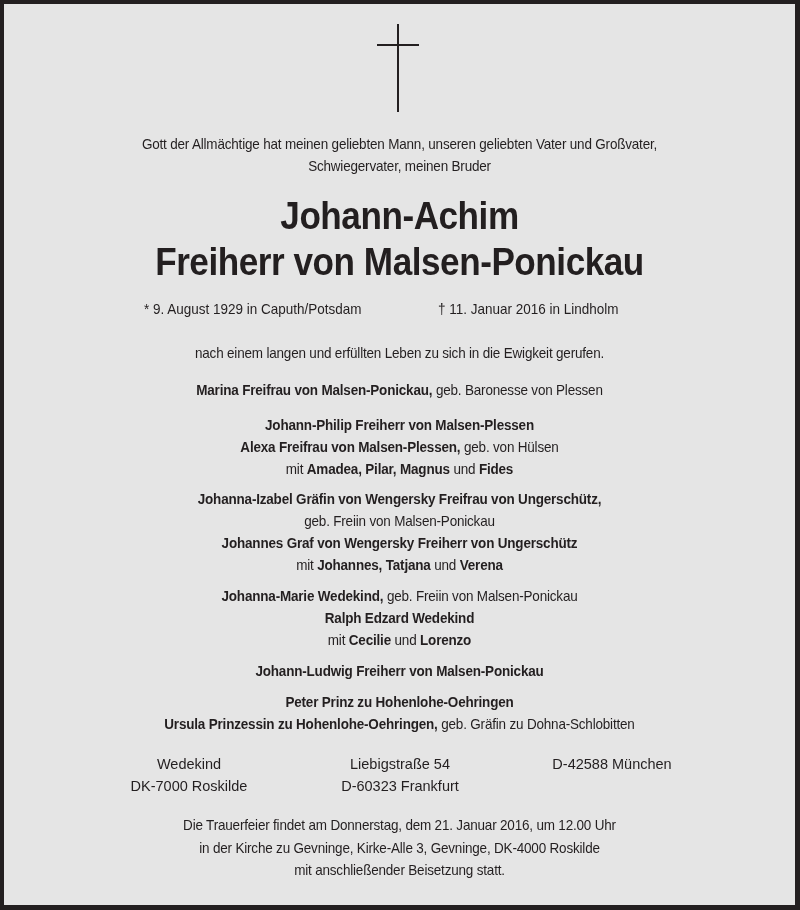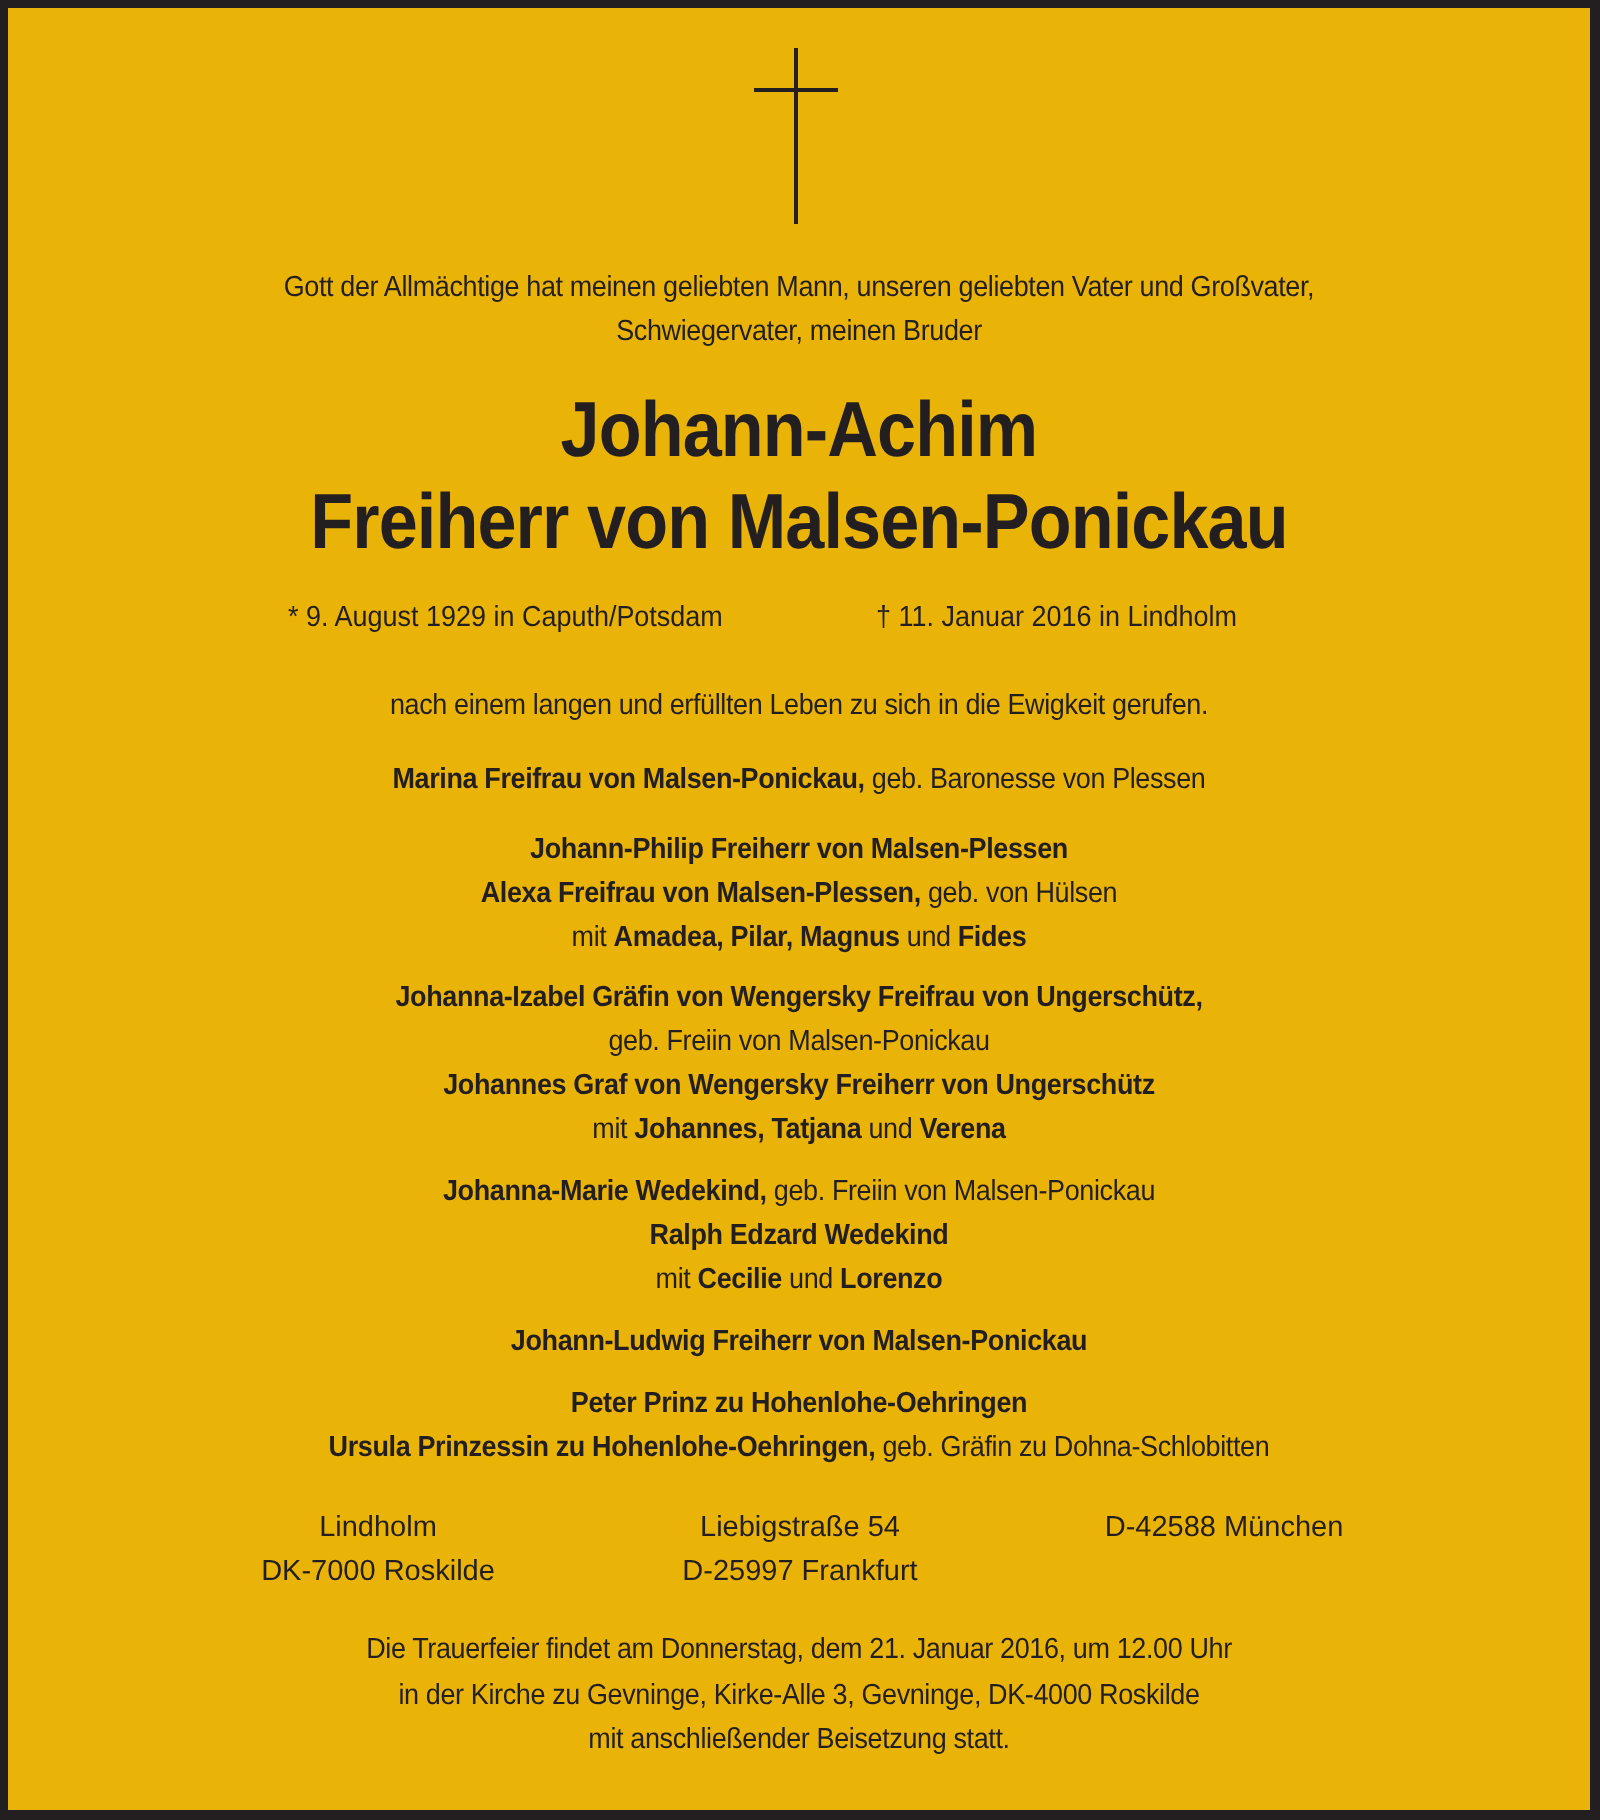--- a/index.html
+++ b/index.html
@@ -8,21 +8,21 @@
       background: #231f20;
       font-family: "Liberation Sans", "DejaVu Sans", sans-serif;
       color: #231f20;
       position: relative;
       overflow: hidden;
     }
     .page {
       position: absolute;
       left: 4px; top: 4px;
       width: 791px; height: 901px;
-      background: #eab308;
+      background: #e5e5e5;
     }
     .cross { position: absolute; left: 0; top: 0; width: 800px; height: 130px; }
     .cross .v { position: absolute; left: 393px; top: 20px; width: 2px; height: 88px; background: #231f20; }
     .cross .h { position: absolute; left: 373px; top: 40px; width: 42px; height: 2px; background: #231f20; }
 
     .line {
       position: absolute; left: 0; width: 791px;
       text-align: center; white-space: nowrap;
       font-size: 14.5px; letter-spacing: -0.2px;
       transform: scaleX(0.93); transform-origin: center;
@@ -75,26 +75,26 @@
   <div class="line" style="top:584px"><span class="b">Johanna-Marie Wedekind,</span><span> geb. Freiin von Malsen-Ponickau</span></div>
   <div class="line b" style="top:606px">Ralph Edzard Wedekind</div>
   <div class="line" style="top:628px"><span>mit </span><span class="b">Cecilie</span><span> und </span><span class="b">Lorenzo</span></div>
 
   <div class="line b" style="top:659px">Johann-Ludwig Freiherr von Malsen-Ponickau</div>
 
   <div class="line b" style="top:690px">Peter Prinz zu Hohenlohe-Oehringen</div>
   <div class="line" style="top:712px"><span class="b">Ursula Prinzessin zu Hohenlohe-Oehringen,</span><span> geb. Gräfin zu Dohna-Schlobitten</span></div>
 
   <div class="addr" style="left:95px">
-    <div>Lindholm</div>
+    <div>Wedekind</div>
     <div>DK-7000 Roskilde</div>
   </div>
   <div class="addr" style="left:306px">
     <div>Liebigstraße 54</div>
-    <div>D-25997 Frankfurt</div>
+    <div>D-60323 Frankfurt</div>
   </div>
   <div class="addr" style="left:518px">
     <div>D-42588 München</div>
   </div>
 
   <div class="line" style="top:813px">Die Trauerfeier findet am Donnerstag, dem 21. Januar 2016, um 12.00 Uhr</div>
   <div class="line" style="top:836px">in der Kirche zu Gevninge, Kirke-Alle 3, Gevninge, DK-4000 Roskilde</div>
   <div class="line" style="top:858px">mit anschließender Beisetzung statt.</div>
 </div>
 

